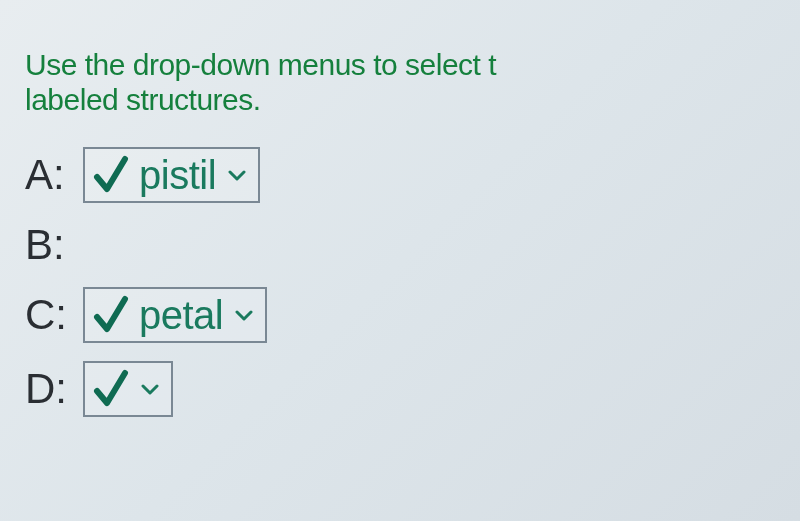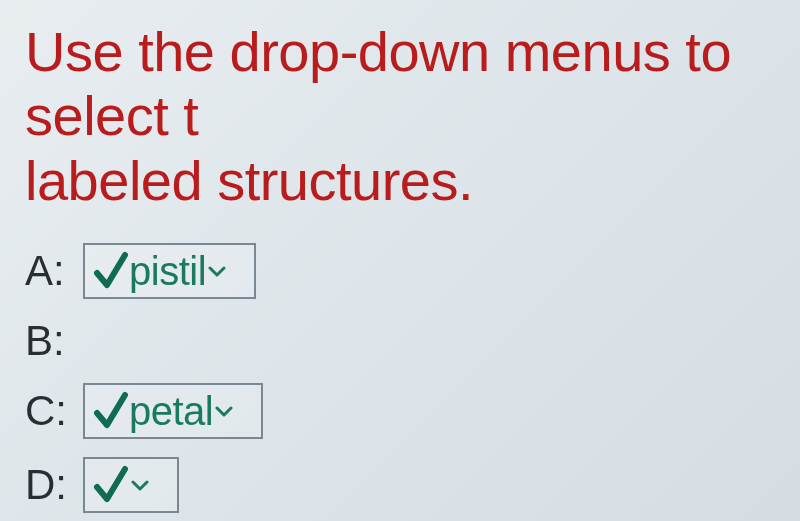--- a/index.html
+++ b/index.html
@@ -10,26 +10,27 @@
     body {
       width: 800px;
       height: 521px;
       background: linear-gradient(135deg, #e8edf0 0%, #dde5ea 50%, #d5dde3 100%);
       font-family: Arial, Helvetica, sans-serif;
       padding: 20px 25px;
       overflow: hidden;
       position: relative;
     }
     .instruction {
-      font-size: 56px;
-      color: #b91c1c;
+      font-size: 30px;
+      color: #15803d;
       line-height: 1.15;
       margin-bottom: 30px;
       font-weight: 400;
       letter-spacing: -0.5px;
+      margin-top: 28px;
     }
     .rows {
       display: flex;
       flex-direction: column;
       gap: 18px;
     }
     .row {
       display: flex;
       align-items: center;
       gap: 10px;
@@ -38,22 +39,22 @@
       font-size: 42px;
       color: #2a2e33;
       font-weight: 400;
       min-width: 48px;
     }
     .dropdown {
       display: inline-flex;
       align-items: center;
       border: 2px solid #7a8894;
       background: rgba(255,255,255,0.15);
-      padding: 4px 28px 4px 8px;
-      gap: 0;
+      padding: 4px 12px 4px 8px;
+      gap: 10px;
       height: 56px;
     }
     .check-icon {
       width: 36px;
       height: 44px;
       flex-shrink: 0;
     }
     .check-icon svg {
       width: 100%;
       height: 100%;

